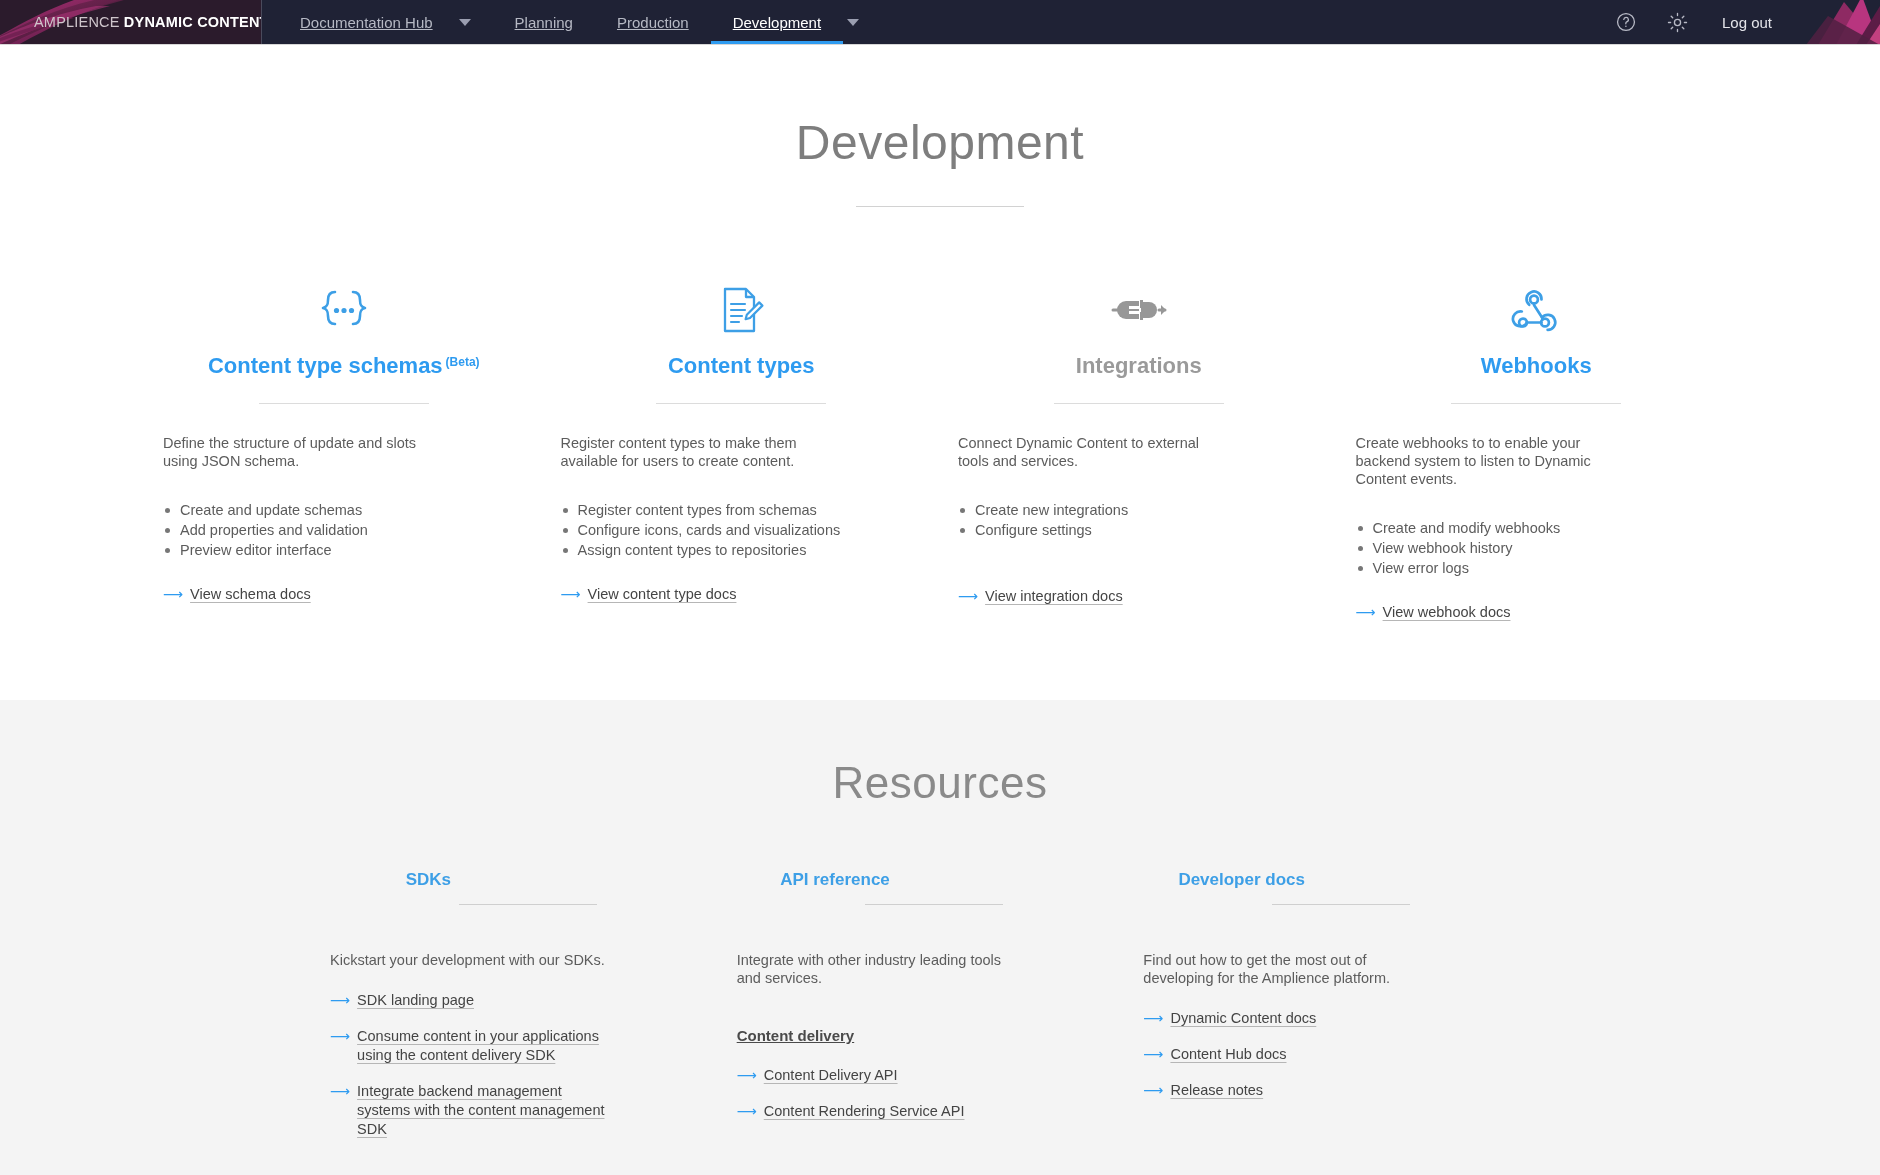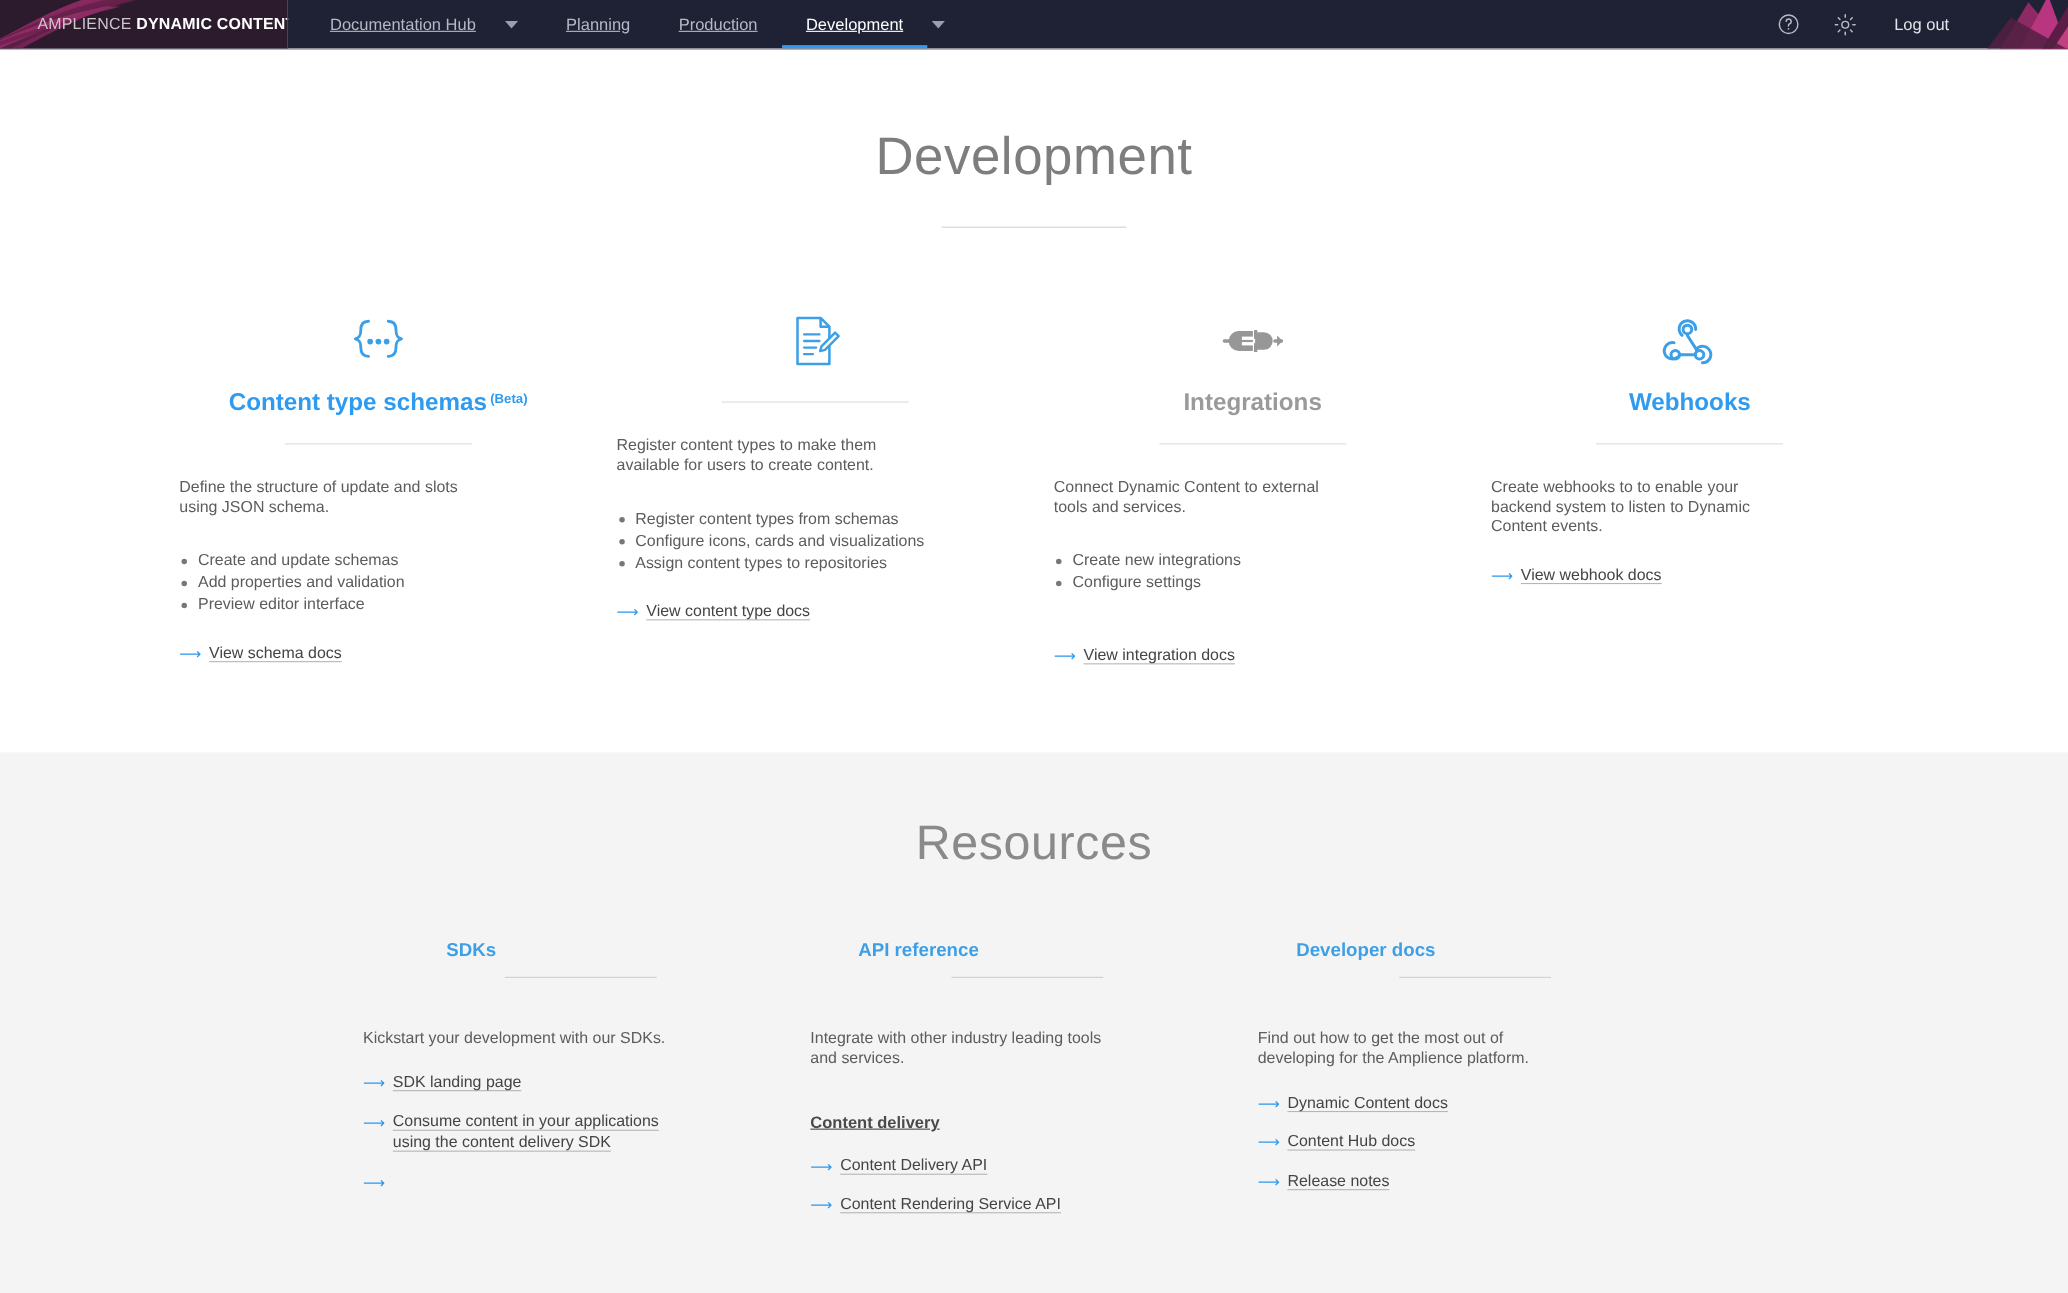--- a/index.html
+++ b/index.html
@@ -410,20 +410,23 @@
 
   <div class="card">
     <div class="card-icon">
       <svg width="50" height="50" viewBox="0 0 50 50" fill="none">
         <path d="M9 4h21l8 8v34H9z" stroke="#3d9fe6" stroke-width="2.3" stroke-linejoin="round"></path>
         <path d="M30 4v8h8" stroke="#3d9fe6" stroke-width="2.3" stroke-linejoin="round"></path>
         <path d="M15 19h14M15 25h14M15 31h11M15 37h8" stroke="#3d9fe6" stroke-width="2.1" stroke-linecap="round"></path>
         <path d="M43.2 17.4l3.2 3.2-12.4 12.4-4.4 1.2 1.2-4.4z" fill="#ffffff" stroke="#3d9fe6" stroke-width="2.2" stroke-linejoin="round"></path>
       </svg>
     </div>
+    <div class="card-title-row">
+      <span class="card-title">Content types</span>
+    </div>
     <div class="card-rule"></div>
     <div class="card-body">Register content types to make them available for users to create content.</div>
     <ul class="card-list">
       <li>Register content types from schemas</li>
       <li>Configure icons, cards and visualizations</li>
       <li>Assign content types to repositories</li>
     </ul>
     <div class="card-link-wrap">
       <a class="arrow-link">
         <span class="arr">⟶</span>
@@ -473,20 +476,25 @@
         <circle cx="23" cy="13.5" r="3.9" stroke="#3d9fe6" stroke-width="2.7"></circle>
         <circle cx="12" cy="36.5" r="3.9" stroke="#3d9fe6" stroke-width="2.7"></circle>
         <circle cx="34" cy="36.5" r="3.9" stroke="#3d9fe6" stroke-width="2.7"></circle>
       </svg>
     </div>
     <div class="card-title-row">
       <span class="card-title">Webhooks</span>
     </div>
     <div class="card-rule"></div>
     <div class="card-body">Create webhooks to to enable your backend system to listen to Dynamic Content events.</div>
+    <ul class="card-list">
+      <li>Create and modify webhooks</li>
+      <li>View webhook history</li>
+      <li>View error logs</li>
+    </ul>
     <div class="card-link-wrap">
       <a class="arrow-link">
         <span class="arr">⟶</span>
         <span class="txt">View webhook docs</span>
       </a>
     </div>
   </div>
 </div>
 
 <div class="resources">
@@ -502,20 +510,21 @@
         <a class="arrow-link">
           <span class="arr">⟶</span>
           <span class="txt">SDK landing page</span>
         </a>
         <a class="arrow-link">
           <span class="arr">⟶</span>
           <span class="txt">Consume content in your applications using the content delivery SDK</span>
         </a>
         <a class="arrow-link">
           <span class="arr">⟶</span>
+          <span class="txt">Integrate backend management systems with the content management SDK</span>
         </a>
       </div>
     </div>
 
     <div class="res-col">
       <div class="res-col-head">API reference</div>
       <div class="res-rule" style="margin-right:70px"></div>
       <div class="res-body">Integrate with other industry leading tools and services.</div>
       <div class="res-subhead">Content delivery</div>
       <div class="res-links">

